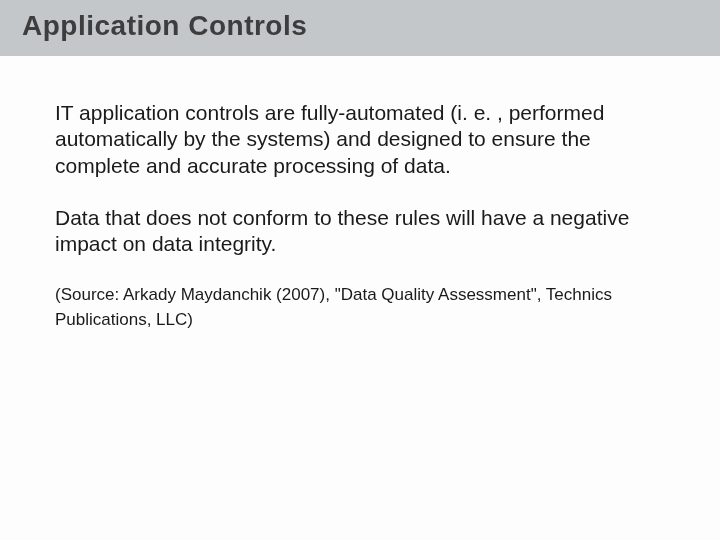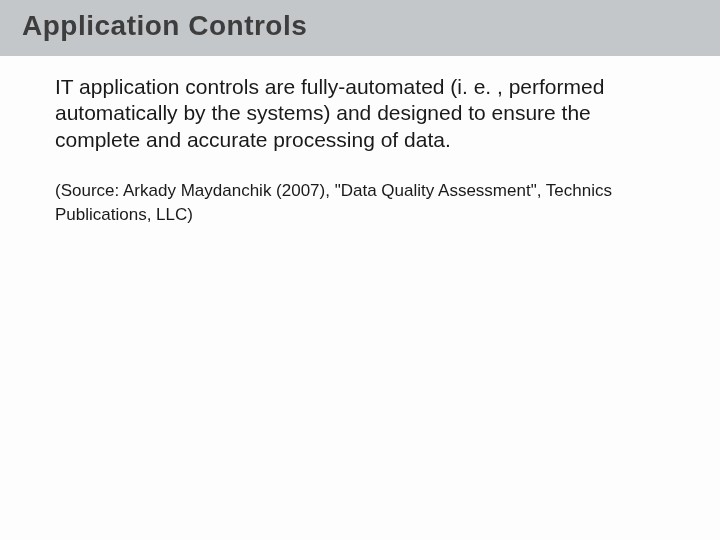--- a/index.html
+++ b/index.html
@@ -27,21 +27,21 @@
   .title-band h1 {
     margin: 0;
     font-family: "Arial Black", Arial, sans-serif;
     font-weight: 900;
     font-size: 28px;
     letter-spacing: 0.5px;
     color: #3d3d3d;
     font-stretch: condensed;
   }
   .body {
-    padding: 18px 55px 0 55px;
+    padding: 44px 55px 0 55px;
     box-sizing: border-box;
   }
   .para {
     font-size: 21px;
     line-height: 1.25;
     margin: 0 0 26px 0;
     font-weight: 400;
   }
   .source {
     font-size: 17px;
@@ -51,15 +51,16 @@
 </style>
 </head>
 <body>
 
 <div class="slide">
   <div class="title-band">
     <h1>Application Controls</h1>
   </div>
   <div class="body">
     <p class="para">IT application controls are fully-automated (i. e. , performed automatically by the systems) and designed to ensure the complete and accurate processing of data.</p>
+    <p class="para">Data that does not conform to these rules will have a negative impact on data integrity.</p>
     <p class="source">(Source: Arkady Maydanchik (2007), "Data Quality Assessment", Technics Publications, LLC)</p>
   </div>
 </div>
 
 </body></html>

